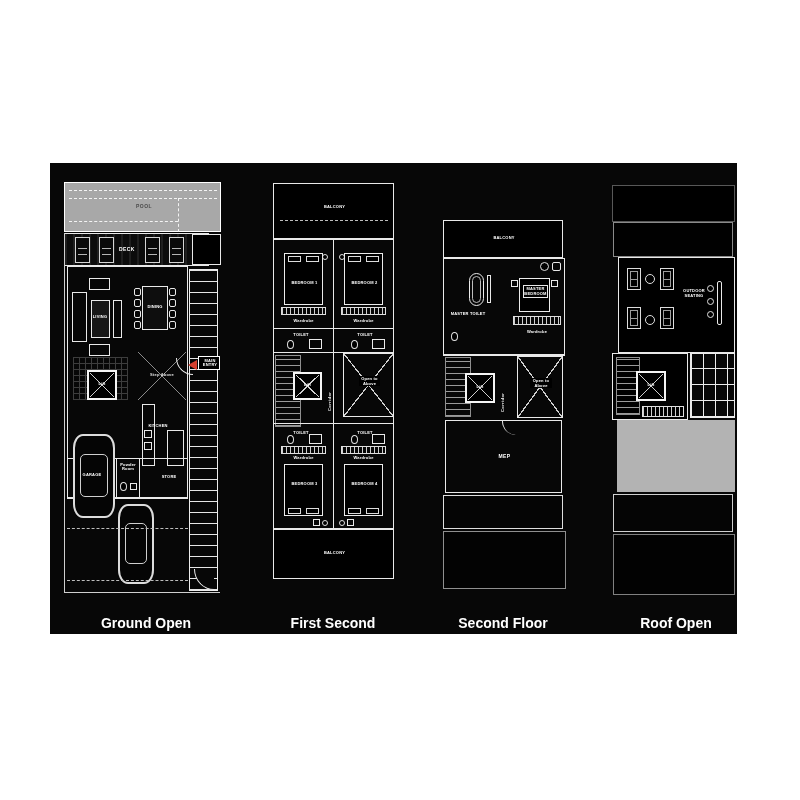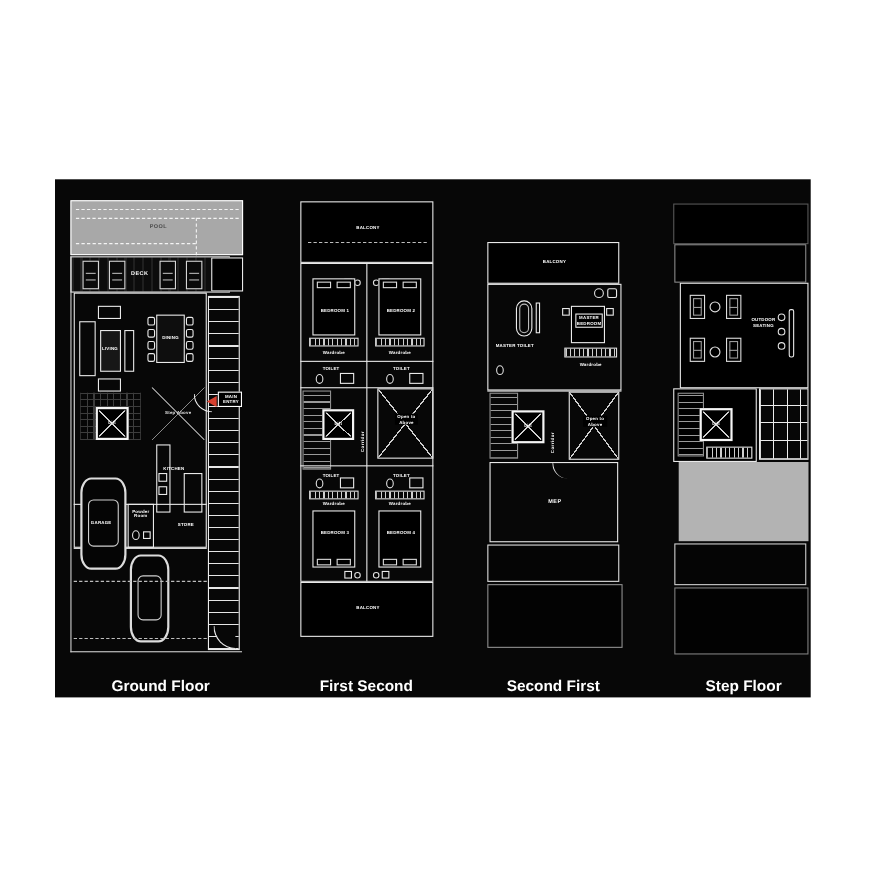--- a/index.html
+++ b/index.html
@@ -282,17 +282,17 @@
     <div class="lift" style="left:24px;top:186px;width:30px;height:30px;">
       <div class="x xbox"></div>
       <div class="lbl s4">Lift</div>
     </div>
     <div class="grid" style="left:78px;top:168px;width:45px;height:65px;"></div>
     <div class="gray-roof" style="left:5px;top:235px;width:118px;height:72px;"></div>
     <div class="b" style="left:1px;top:309px;width:120px;height:38px;background:#050505;border-color:#cfcfcf;"></div>
     <div class="b" style="left:1px;top:349px;width:122px;height:61px;background:#020202;border-color:#808080;"></div>
   </div>
 
-  <div class="floorlbl" style="left:26px;">Ground Floor</div>
+  <div class="floorlbl" style="left:26px;">Ground Open</div>
   <div class="floorlbl" style="left:213px;">First Second</div>
-  <div class="floorlbl" style="left:383px;">Second First</div>
-  <div class="floorlbl" style="left:556px;">Step Floor</div>
+  <div class="floorlbl" style="left:383px;">Second Floor</div>
+  <div class="floorlbl" style="left:556px;">Roof Open</div>
 </div>
 
 </body></html>

